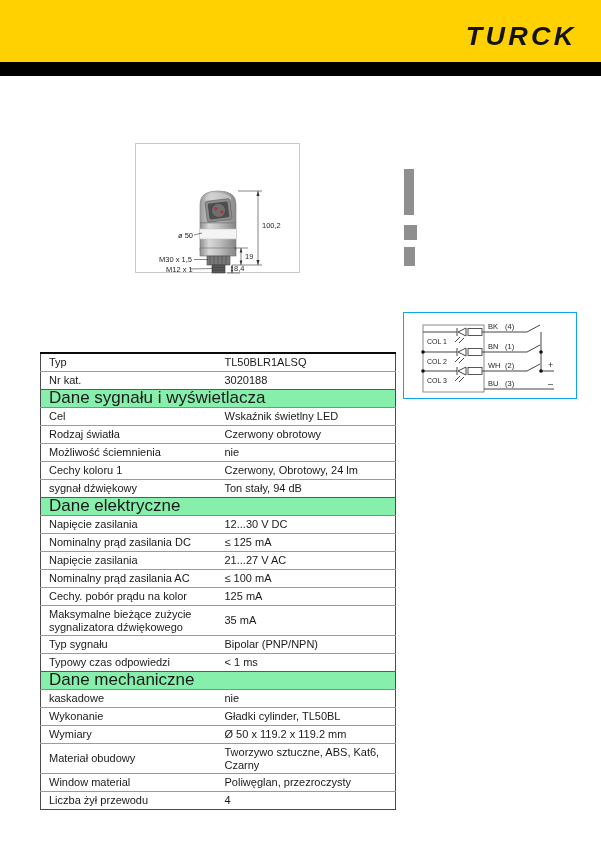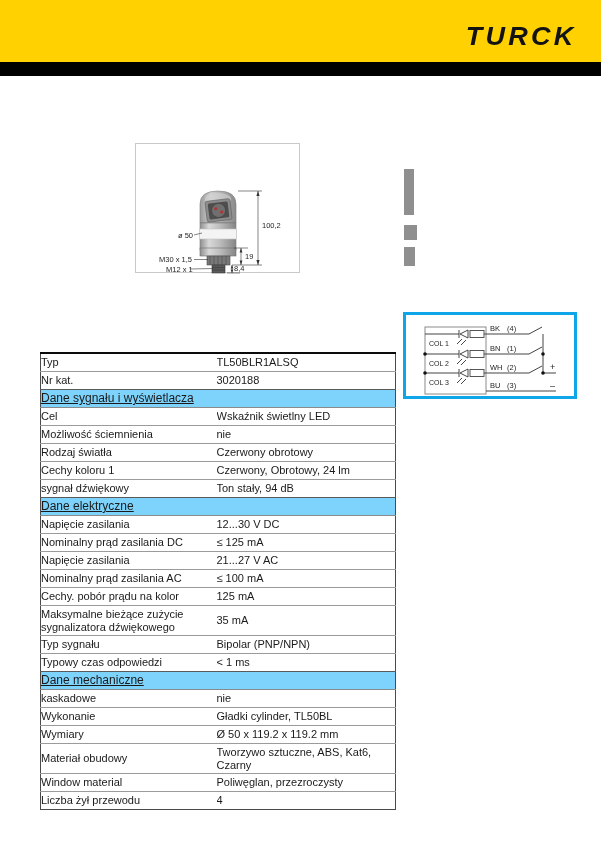--- a/index.html
+++ b/index.html
@@ -25,40 +25,40 @@
 
   
   .redacted { position:absolute; background:#8f8f8f; }
   .redacted.b1 { left:404px; top:169px; width:10px; height:46px; }
   .redacted.b2 { left:404px; top:225px; width:13px; height:15px; }
   .redacted.b3 { left:404px; top:247px; width:11px; height:19px; }
 
   
   .wiring-box {
     position:absolute; left:403px; top:312px; width:174px; height:87px;
-    background:#fff; border:3px solid #0ea5e9; box-sizing:border-box;
+    background:#fff; border:1px solid #0ea5e9; box-sizing:border-box;
   }
   .wiring-box svg { display:block; }
 
   
   .table-wrap { position:absolute; left:40px; top:352px; }
   table.spec {
     border-collapse:collapse; table-layout:fixed; width:355px;
     font-size:11px; color:#1a1a1a;
     border:1px solid #4a4a4a; border-top:2px solid #0a0a0a;
   }
   table.spec col.c1 { width:176px; }
   table.spec col.c2 { width:179px; }
   table.spec td {
-    border-top:1px solid #9b9b9b; padding:2px 0; height:13px;
+    border-top:1px solid #9b9b9b; padding:2px 8px; height:13px;
     line-height:12.5px; vertical-align:middle; overflow:hidden;
   }
   table.spec tr:first-child td { border-top:none; }
   table.spec tr.section-row td {
-    background:#7dd3fc; border-top:1px solid #5a5a5a; font-size:12px;text-decoration:underline;
+    background:#86efac; border-top:1px solid #5a5a5a; font-size:17px;
   }
   table.spec tr.section-row + tr td { border-top:1px solid #8a8a8a; }
 
   svg text { font-family:"Liberation Sans","DejaVu Sans",sans-serif; fill:#1e1e1e; }
 </style>
 </head>
 <body>
 
 <div class="page">
 
@@ -243,26 +243,26 @@
             <td>3020188</td>
           </tr>
           <tr class="section-row">
             <td colspan="2">Dane sygnału i wyświetlacza</td>
           </tr>
           <tr class="data-row">
             <td>Cel</td>
             <td>Wskaźnik świetlny LED</td>
           </tr>
           <tr class="data-row">
+            <td>Rodzaj światła</td>
+            <td>Czerwony obrotowy</td>
+          </tr>
+          <tr class="data-row">
             <td>Możliwość ściemnienia</td>
             <td>nie</td>
-          </tr>
-          <tr class="data-row">
-            <td>Rodzaj światła</td>
-            <td>Czerwony obrotowy</td>
           </tr>
           <tr class="data-row">
             <td>Cechy koloru 1</td>
             <td>Czerwony, Obrotowy, 24  lm</td>
           </tr>
           <tr class="data-row">
             <td>sygnał dźwiękowy</td>
             <td>Ton stały, 94 dB</td>
           </tr>
           <tr class="section-row">

